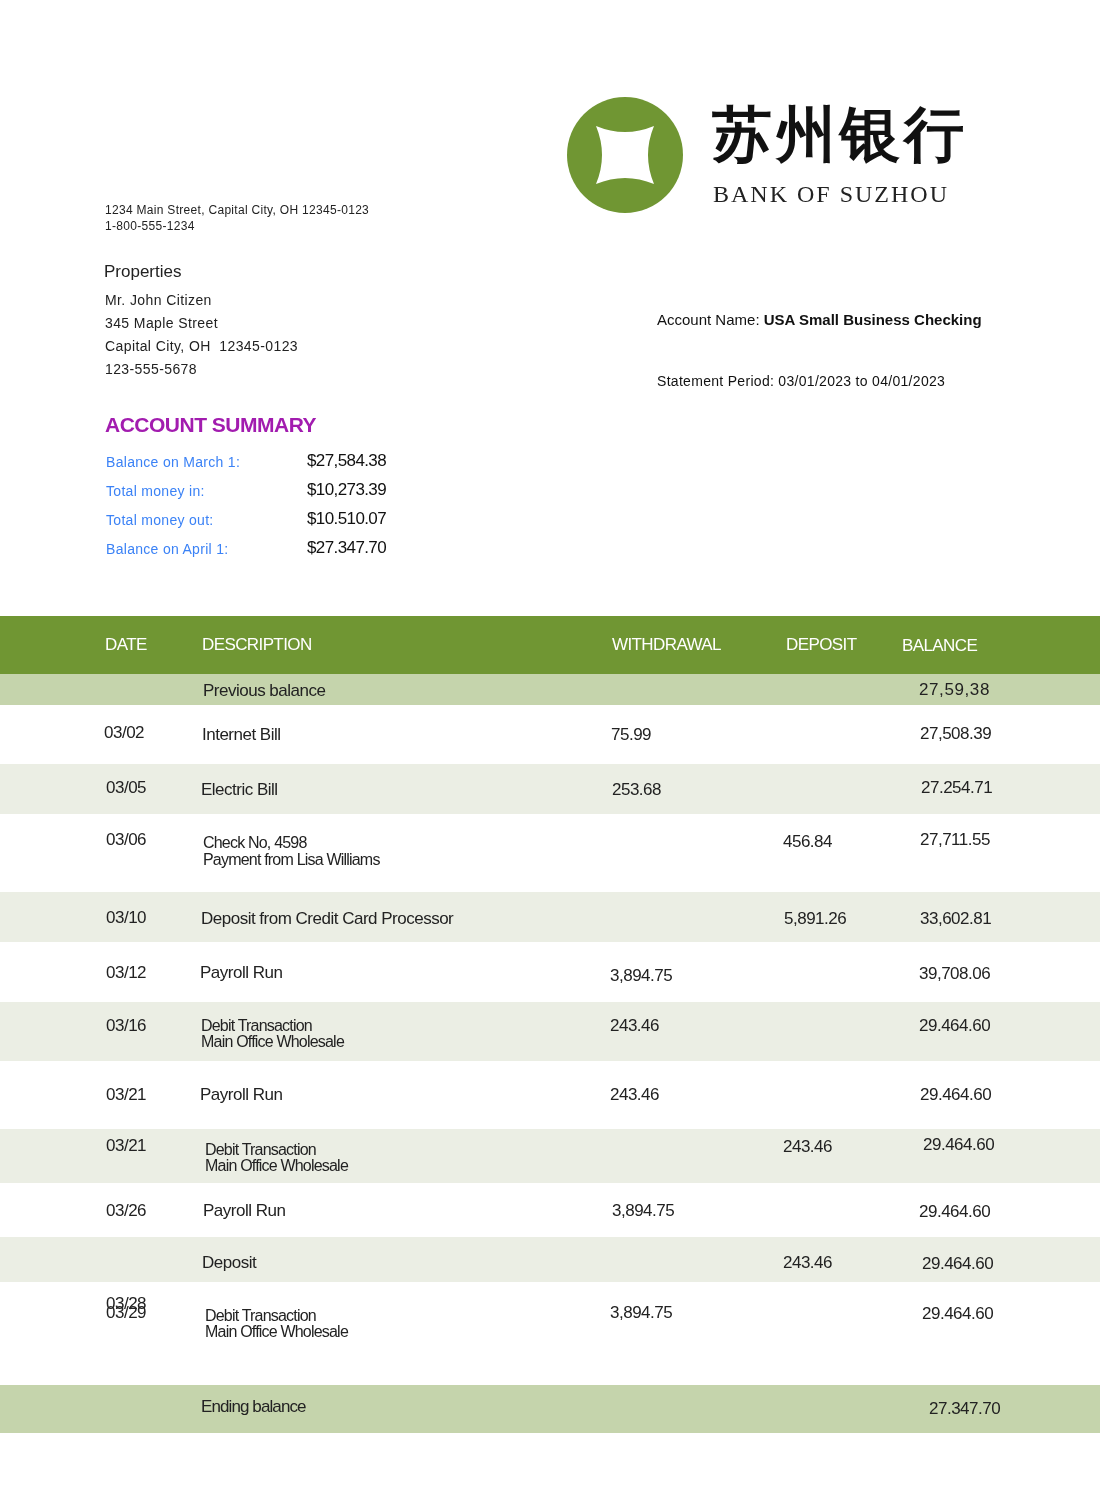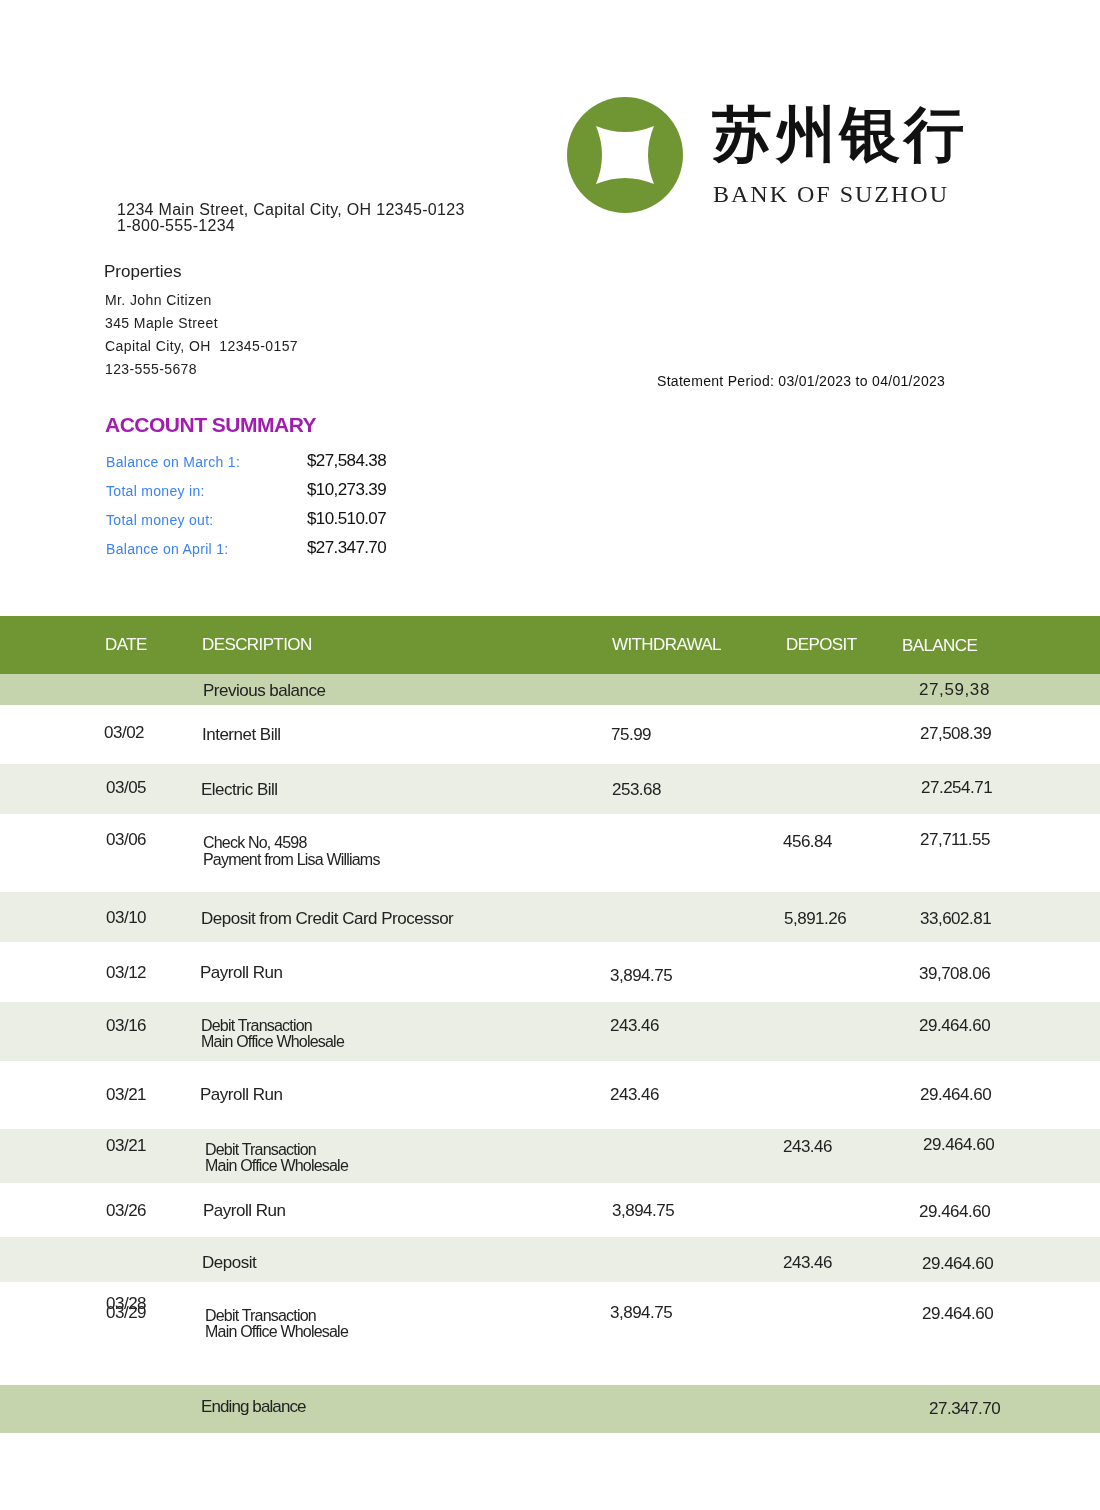--- a/index.html
+++ b/index.html
@@ -7,21 +7,21 @@
          font-family: "Liberation Sans", "DejaVu Sans", sans-serif; color: #1a1a1a; }
   .abs { position: absolute; }
 
   
   .logo-mark { left: 566px; top: 96px; width: 118px; height: 118px; }
   .logo-cn { left: 712px; top: 104px; font-family: "DejaVu Serif", serif; font-size: 60px; font-weight: bold;
              letter-spacing: 4px; color: #111; line-height: 1; }
   .logo-en { left: 713px; top: 182px; font-family: "Liberation Serif", "DejaVu Serif", serif; font-size: 24px;
              letter-spacing: 2px; color: #222; line-height: 1; }
 
-  .bank-addr { left: 105px; top: 202px; font-size: 16px; line-height: 16px; color: #222; letter-spacing: 0.3px; margin-left: 12px; }
+  .bank-addr { left: 105px; top: 202px; font-size: 12px; line-height: 16px; color: #222; letter-spacing: 0.3px; }
   .props-title { left: 104px; top: 262px; font-size: 17px; color: #222; }
   .cust { left: 105px; top: 289px; font-size: 14px; line-height: 23px; color: #222; letter-spacing: 0.4px; }
 
   .acct { left: 657px; top: 309px; font-size: 15px; line-height: 21px; color: #111; }
   .acct b { font-weight: bold; }
   .period { left: 657px; top: 373px; font-size: 14px; color: #111; letter-spacing: 0.3px; }
 
   .summary-title { left: 105px; top: 413px; font-size: 21px; font-weight: bold; color: #a21caf; letter-spacing: -0.5px; }
   .summary { left: 106px; top: 450px; }
   .summary .row { position: relative; height: 29px; }
@@ -52,25 +52,26 @@
 
 <div class="abs bank-addr">
   <div>1234 Main Street, Capital City, OH 12345-0123</div>
   <div>1-800-555-1234</div>
 </div>
 
 <div class="abs props-title">Properties</div>
 <div class="abs cust">
   <div>Mr. John Citizen</div>
   <div>345 Maple Street</div>
-  <div style="white-space:pre">Capital City, OH  12345-0157</div>
+  <div style="white-space:pre">Capital City, OH  12345-0123</div>
   <div>123-555-5678</div>
 </div>
 
 <div class="abs acct">
+  <div><span>Account Name: </span><b>USA Small Business Checking</b></div>
 </div>
 <div class="abs period">Statement Period: 03/01/2023 to 04/01/2023</div>
 
 <div class="abs summary-title">ACCOUNT SUMMARY</div>
 <div class="abs summary">
   <div class="row">
     <span class="lbl">Balance on March 1:</span>
     <span class="val">$27,584.38</span>
   </div>
   <div class="row">

